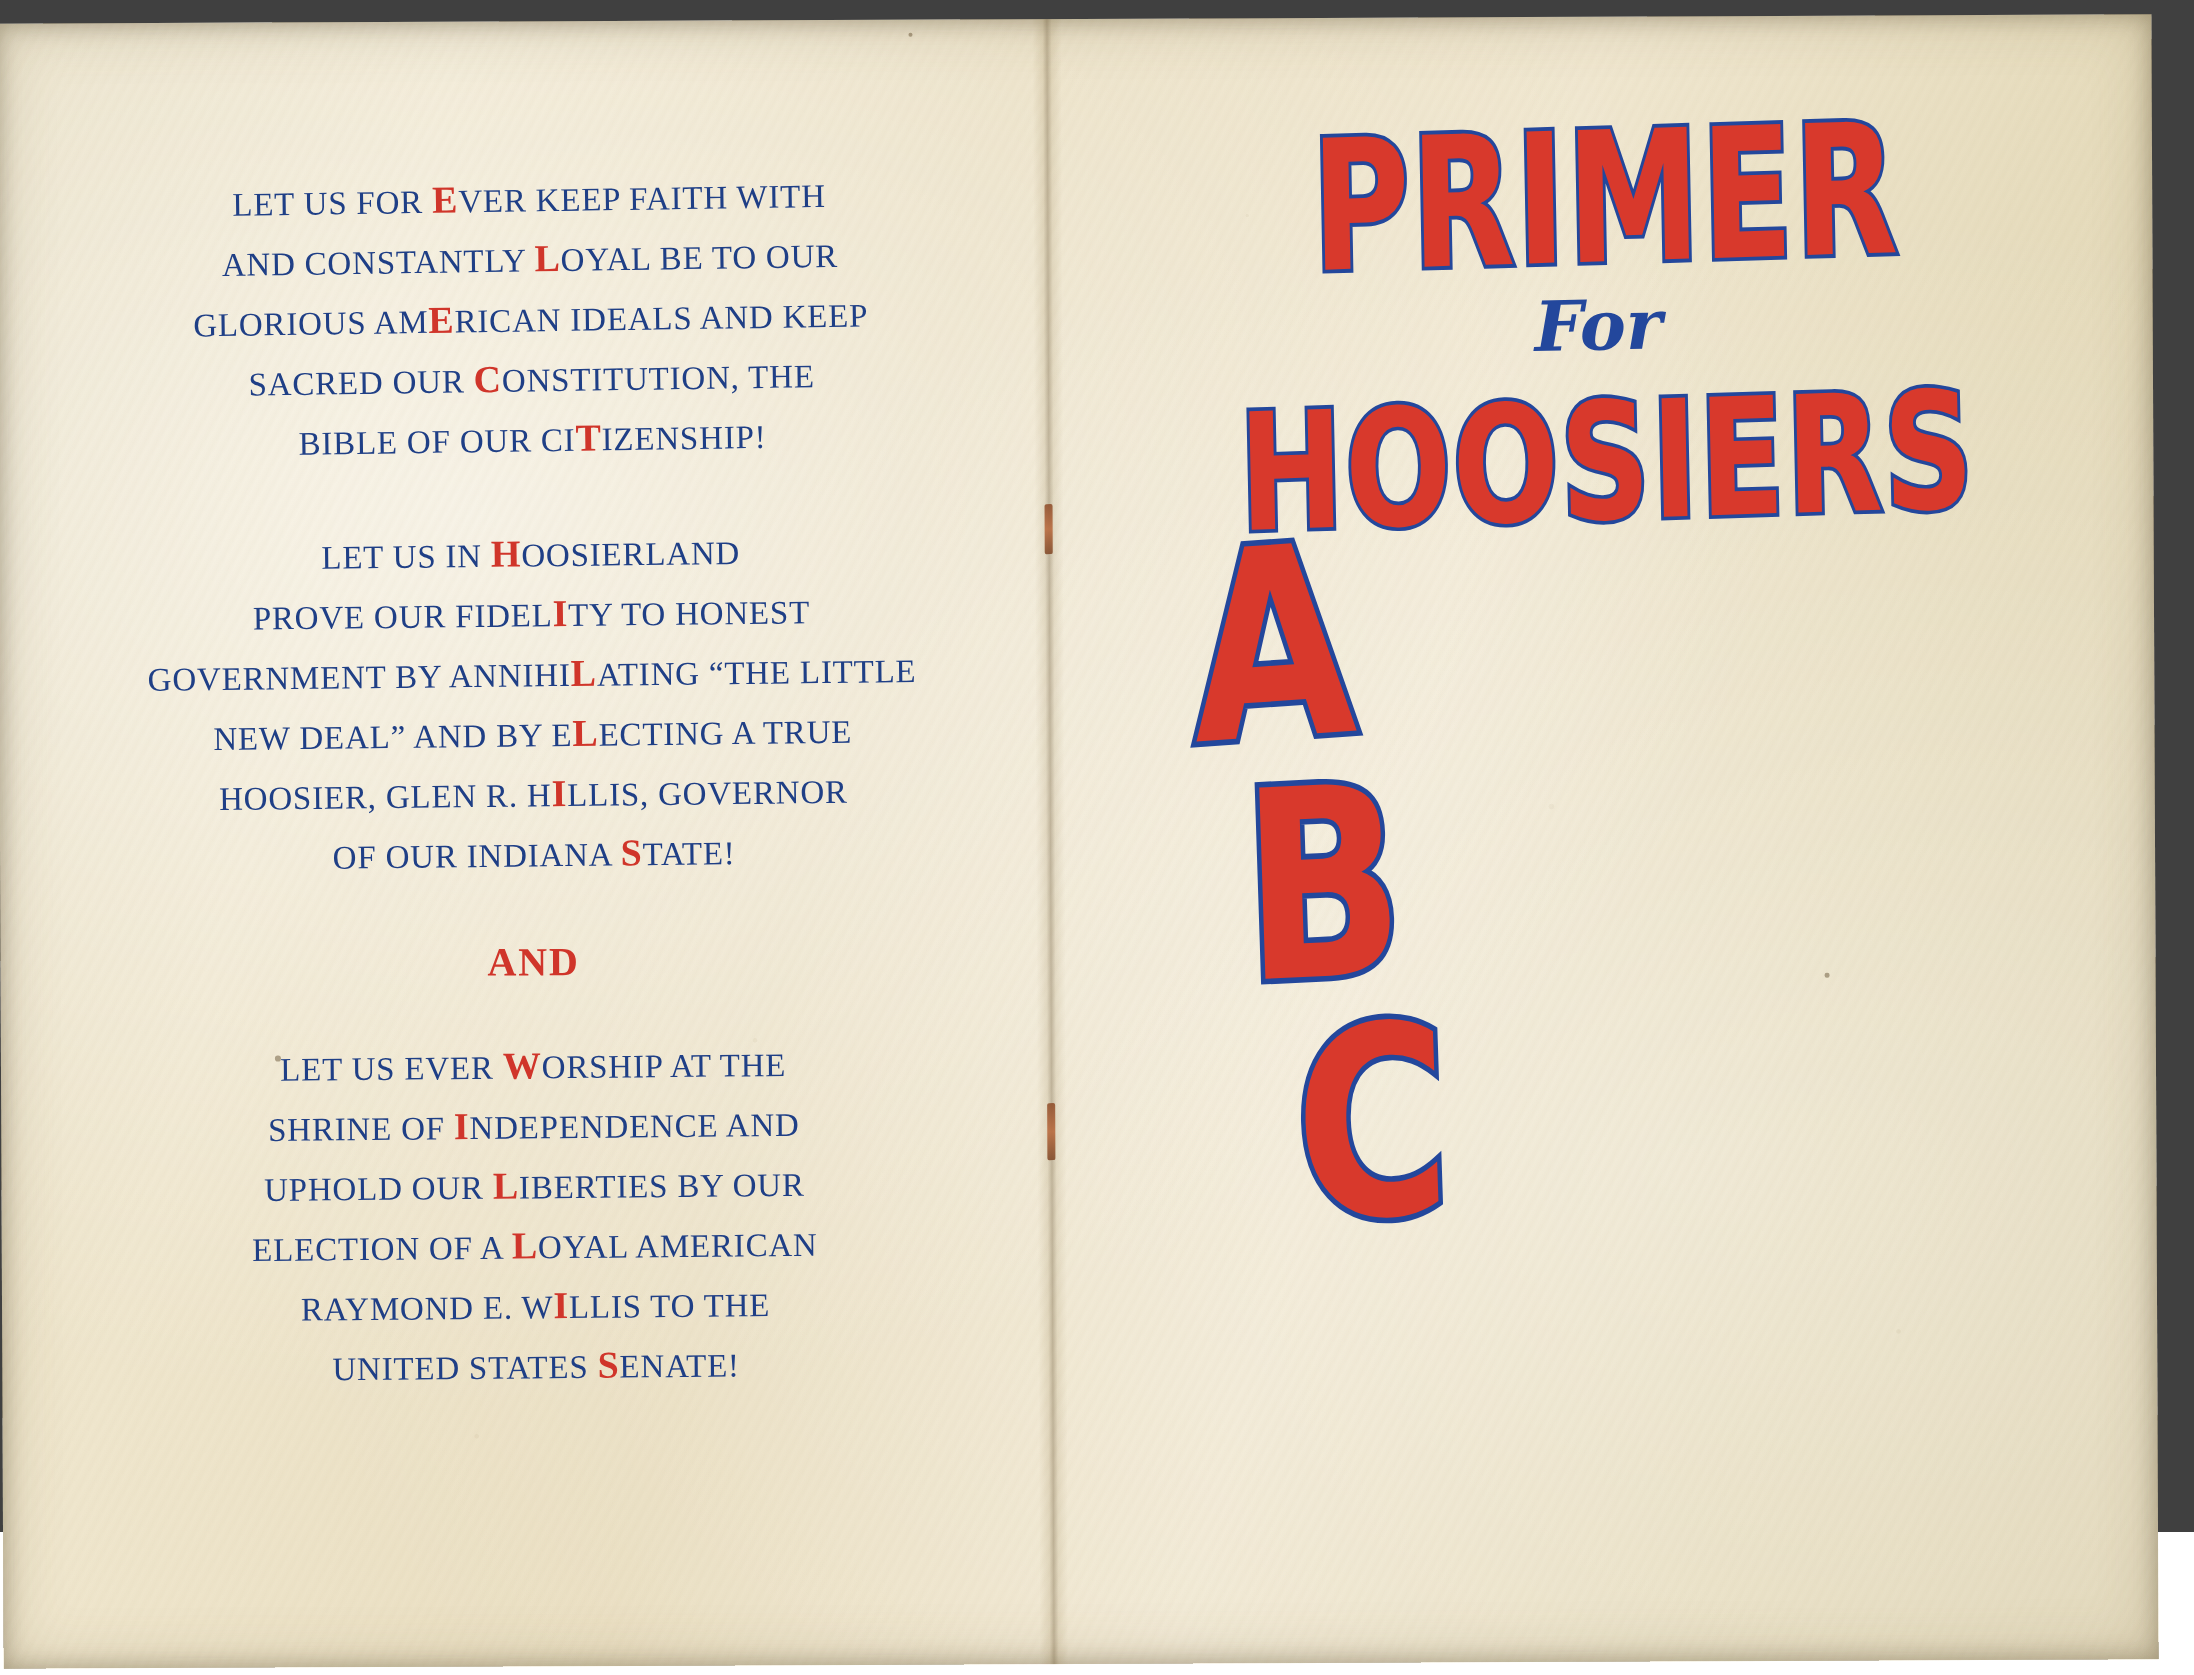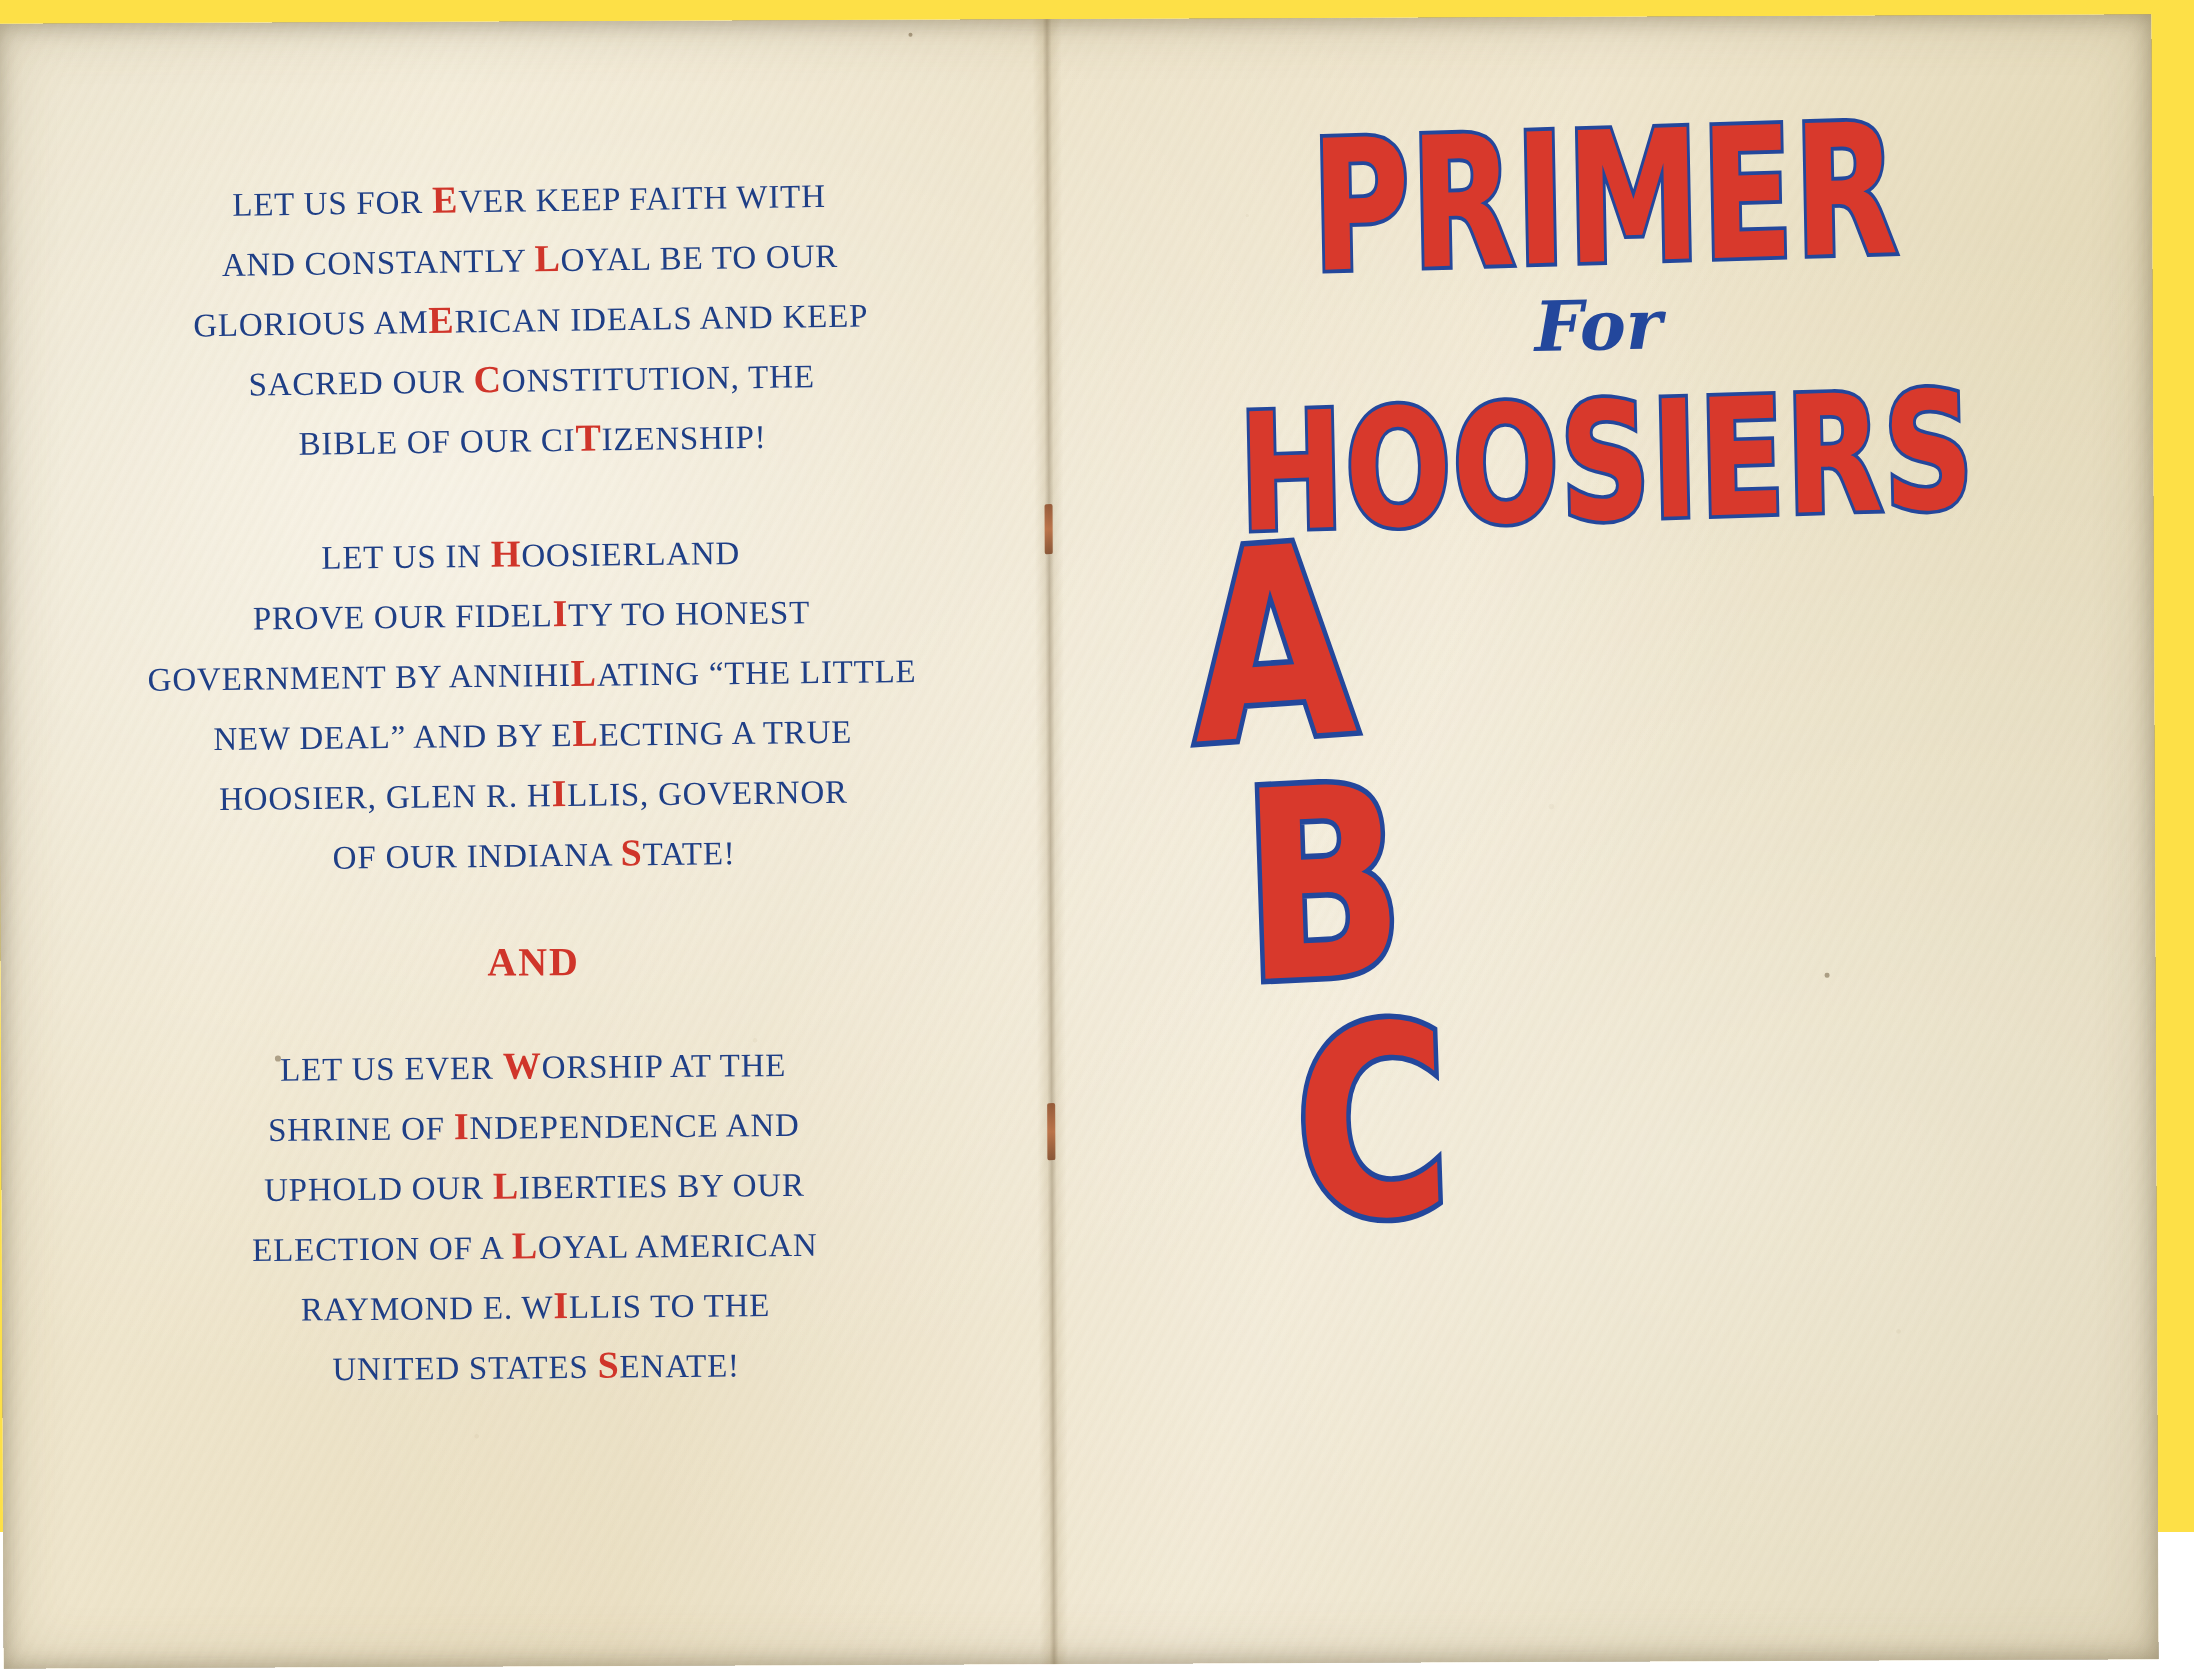--- a/index.html
+++ b/index.html
@@ -11,21 +11,21 @@
     width: 2194px;
     height: 1676px;
     overflow: hidden;
     font-family: "Liberation Serif", serif;
   }
 
   #page {
     position: relative;
     width: 2194px;
     height: 1532px;
-    background: #fde047;
+    background: #404040;
   }
 
   
   #sheet {
     position: absolute;
     left: 0px;
     top: 19px;
     width: 2155px;
     height: 1645px;
     background:

